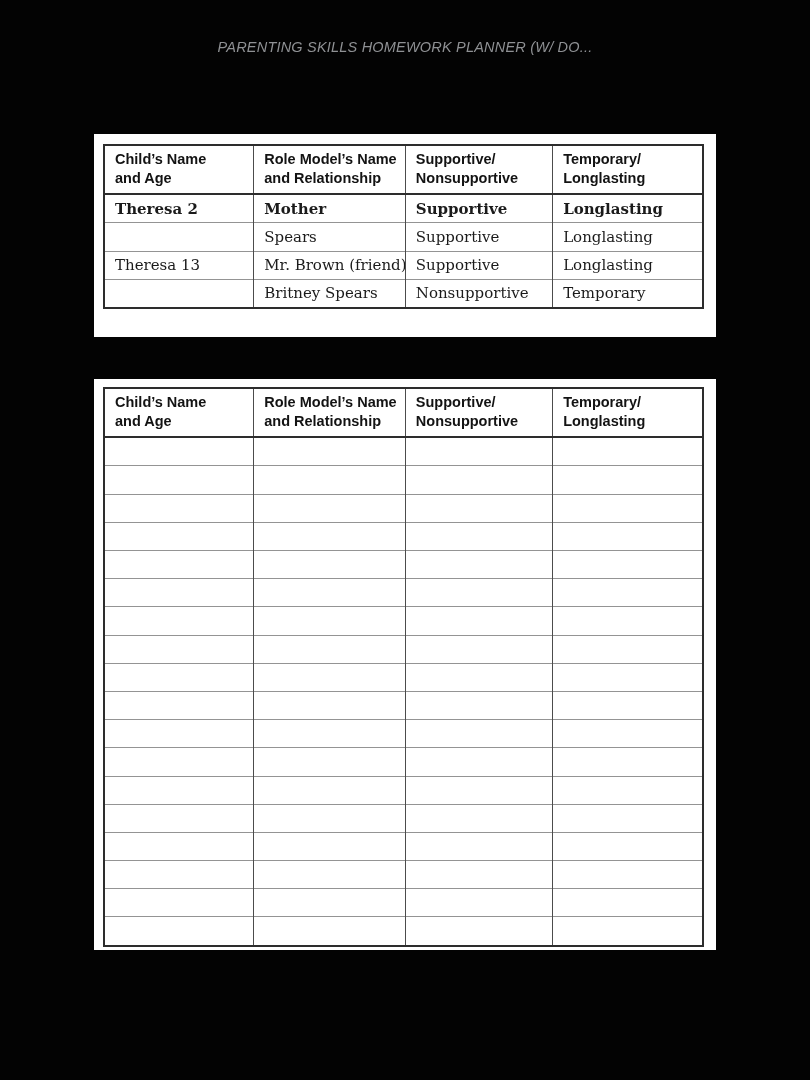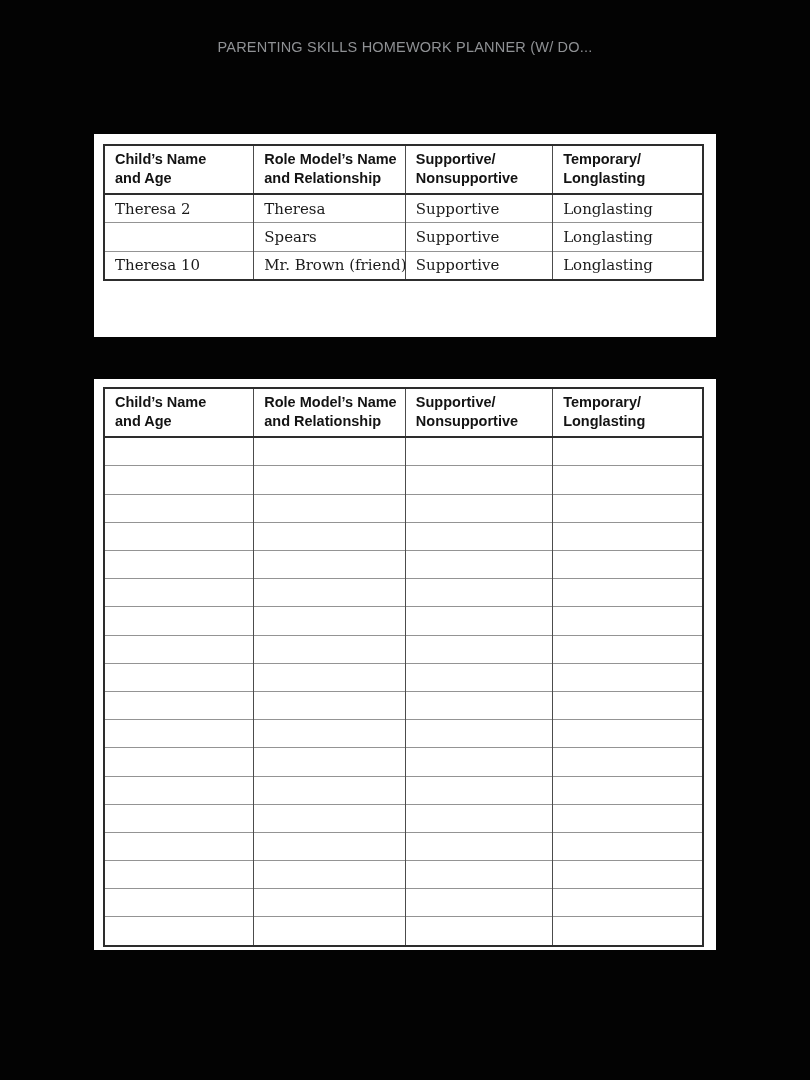--- a/index.html
+++ b/index.html
@@ -18,20 +18,21 @@
   .reader-title {
     position: absolute;
     top: 39px;
     left: 0;
     width: 810px;
     text-align: center;
     color: #8f9194;
     font-size: 14.5px;
     letter-spacing: 0.2px;
     font-family: "Liberation Sans", sans-serif;
+    font-style: italic;
   }
 
   .paper {
     position: absolute;
     background: #ffffff;
   }
   .paper-example {
     left: 94px;
     top: 134px;
     width: 622px;
@@ -82,21 +83,21 @@
     color: #1b1b1b;
     vertical-align: middle;
     height: 27.2px;
     padding: 0 5px 0 10px;
     border-left: 1px solid #4c4c4c;
     border-top: 1px solid #949494;
     overflow: hidden;
     white-space: nowrap;
   }
   td:first-child { border-left: none; }
-  tbody tr:first-child td { border-top: none; }
+  tbody tr:first-child td { border-top: none; font-weight: bold; }
 </style>
 </head>
 <body>
 
 <div class="reader-title">PARENTING SKILLS HOMEWORK PLANNER (W/ DO...</div>
 
 <div class="paper paper-example">
   <table class="rm-table">
     <colgroup>
         <col class="c1">
@@ -120,35 +121,41 @@
         </th>
         <th>
           <span class="hline">Temporary/</span>
           <span class="hline">Longlasting</span>
         </th>
       </tr>
     </thead>
     <tbody>
       <tr>
         <td>Theresa 2</td>
-        <td>Theresa</td>
+        <td>Mother</td>
         <td>Supportive</td>
         <td>Longlasting</td>
       </tr>
       <tr>
         <td></td>
         <td>Spears</td>
         <td>Supportive</td>
         <td>Longlasting</td>
       </tr>
       <tr>
-        <td>Theresa 10</td>
+        <td>Theresa 13</td>
         <td>Mr. Brown (friend)</td>
         <td>Supportive</td>
         <td>Longlasting</td>
+      </tr>
+      <tr>
+        <td></td>
+        <td>Britney Spears</td>
+        <td>Nonsupportive</td>
+        <td>Temporary</td>
       </tr>
     </tbody>
   </table>
 </div>
 
 <div class="paper paper-worksheet">
   <table class="rm-table">
     <colgroup>
         <col class="c1">
         <col class="c2">

